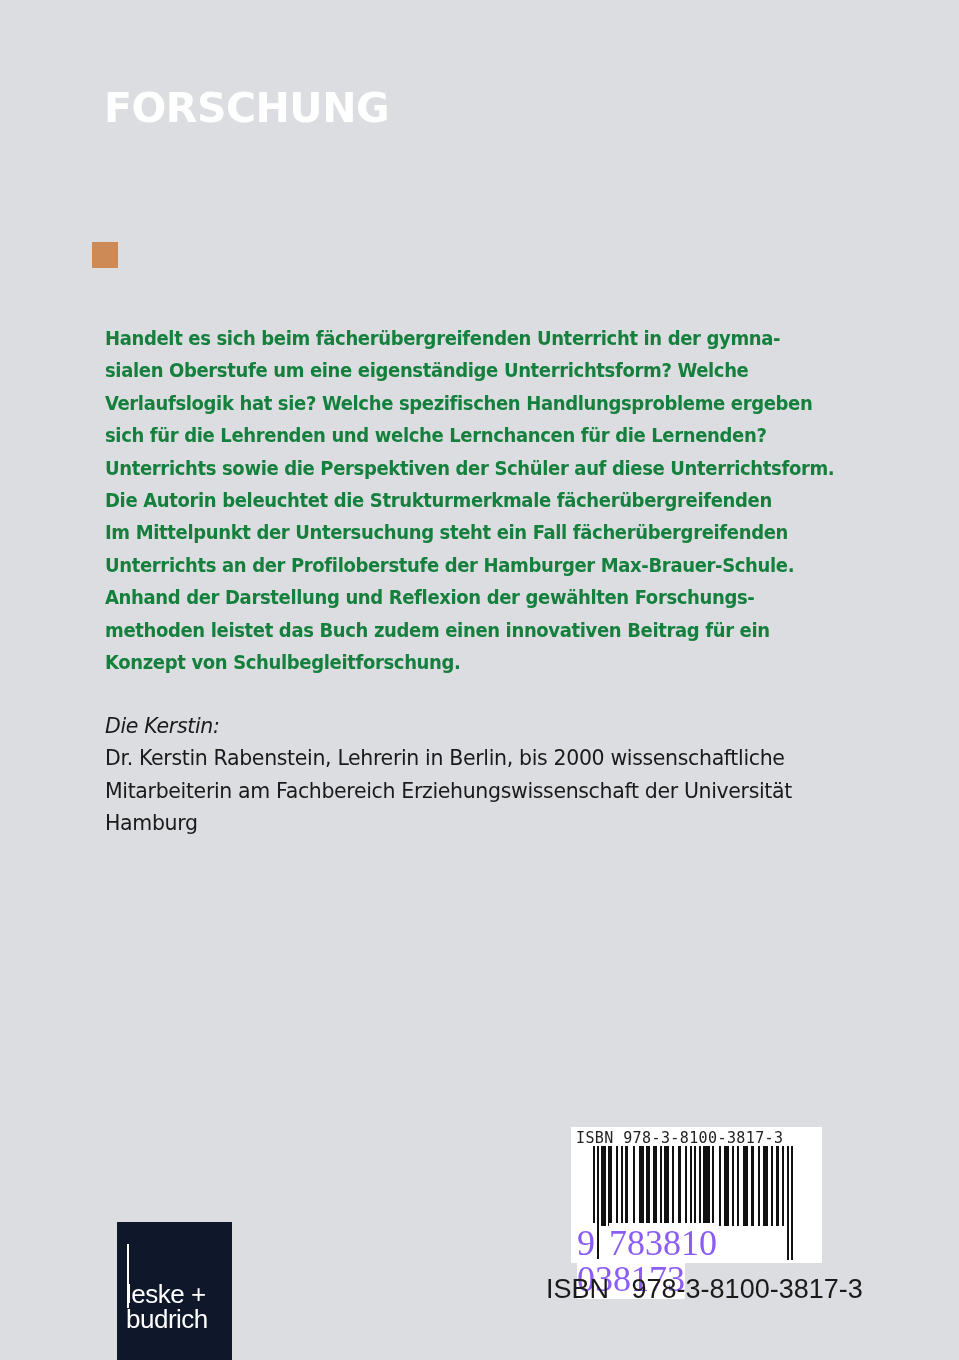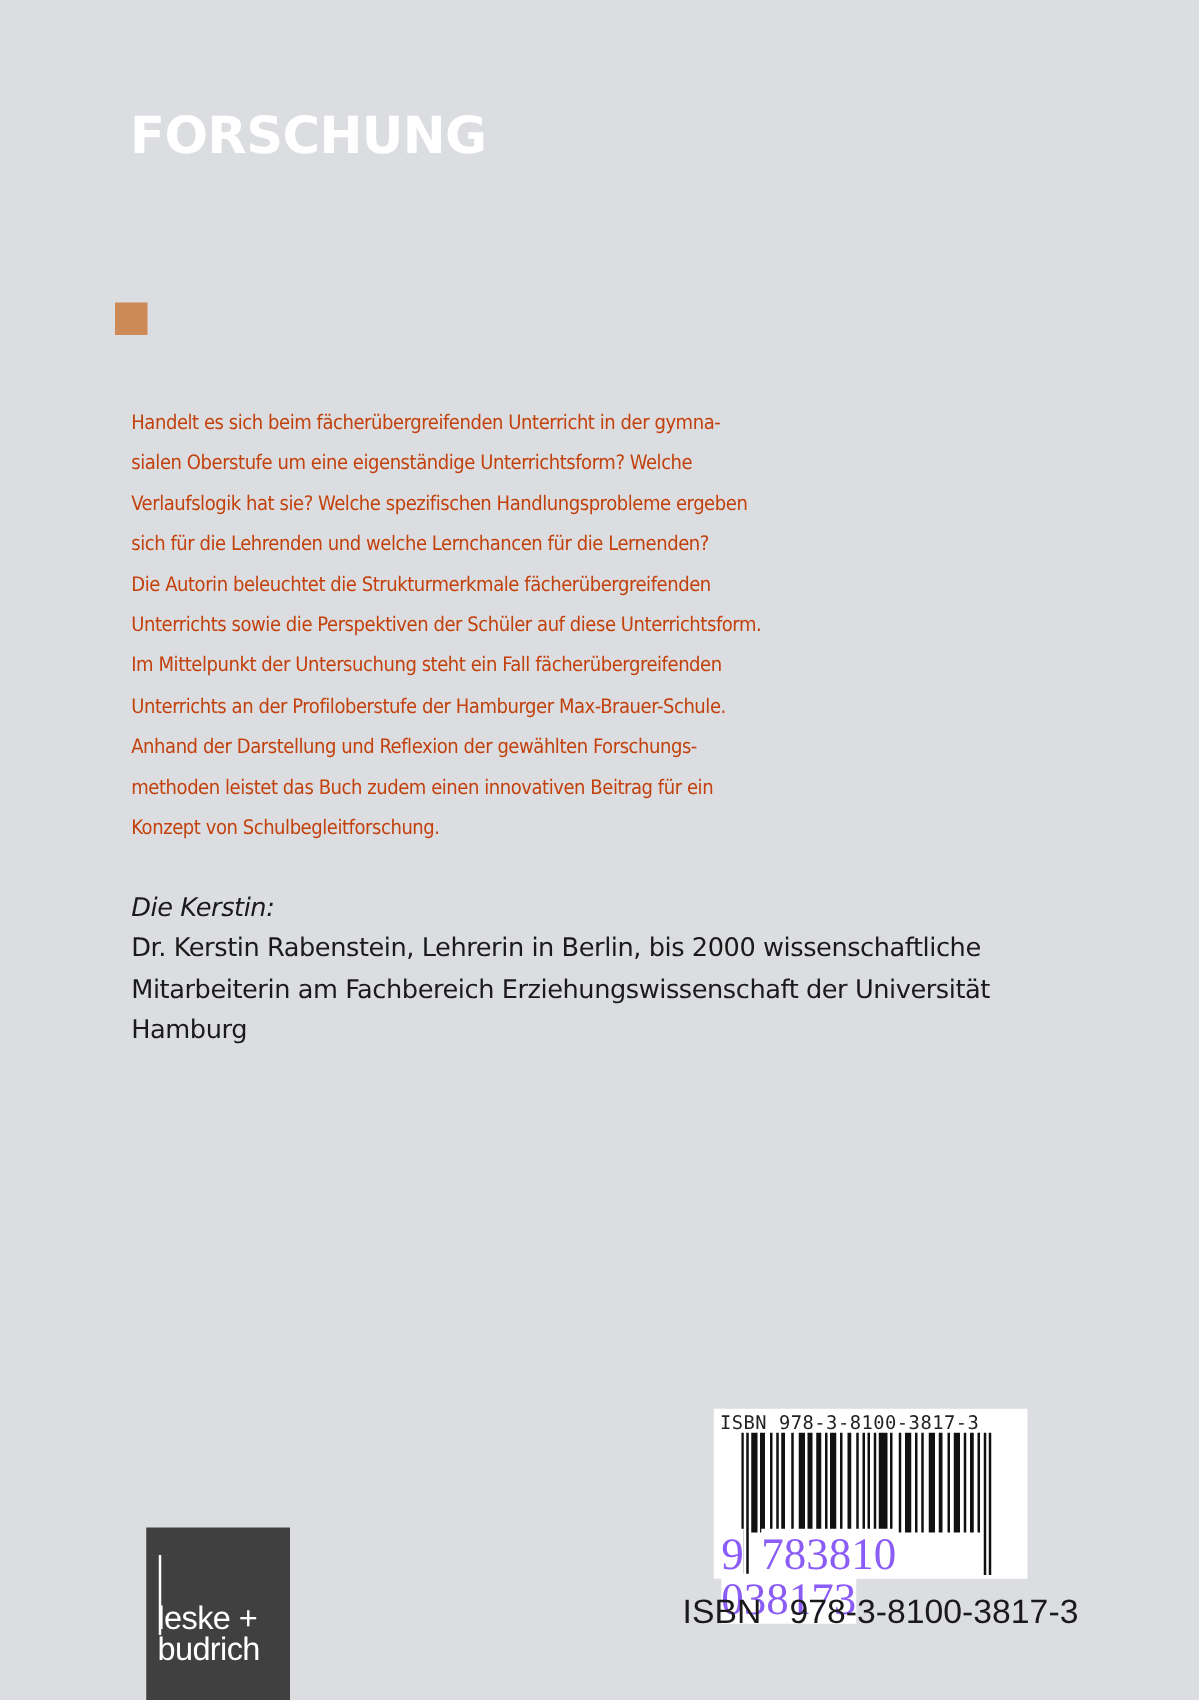--- a/index.html
+++ b/index.html
@@ -18,22 +18,23 @@
   .series .l1 { color: #cd8a56; }
   .series .l2, .series .l3 { color: #ffffff; }
   .series-square {
     position: absolute; left: 92px; top: 242px;
     width: 26px; height: 26px; background: #cd8a56;
   }
   .blurb {
     position: absolute; left: 105px; top: 322px; width: 790px;
     font-family: "DejaVu Sans Condensed", "DejaVu Sans", sans-serif;
     font-stretch: condensed;
-    font-size: 16px; line-height: 32.4px; color: #c2410c;
+    font-size: 20px; line-height: 32.4px; color: #15803d;
     letter-spacing: -0.35px;
+    font-weight: bold;
   }
   .blurb .line { display: block; white-space: nowrap; }
   .author {
     position: absolute; left: 105px; top: 710px; width: 790px;
     font-family: "DejaVu Sans", sans-serif;
     font-size: 20.5px; line-height: 32.4px; color: #1a1a1a;
     letter-spacing: -0.35px;
   }
   .author .heading { font-style: italic; display: block; }
   .author .line { display: block; white-space: nowrap; }
@@ -55,21 +56,21 @@
     font-size: 36px; color: #8b5cf6; line-height: 36px;
   }
   .barcode-digits span { background: #ffffff; }
   .isbn-line {
     position: absolute; left: 546px; top: 1274px;
     font-family: "Liberation Sans", sans-serif;
     font-size: 27px; color: #1a1a1a; white-space: pre;
   }
   .publisher {
     position: absolute; left: 117px; top: 1222px;
-    width: 115px; height: 138px; background: #404040;
+    width: 115px; height: 138px; background: #0f172a;
   }
   .publisher .bar {
     position: absolute; left: 10px; top: 22px; width: 2px; height: 64px; background: #fff;
   }
   .publisher .name {
     position: absolute; left: 9px; top: 60px;
     font-family: "Liberation Sans", sans-serif;
     font-size: 26px; line-height: 25px; color: #ffffff; letter-spacing: -0.5px;
   }
 </style>
@@ -79,22 +80,22 @@
 <div class="series">
   <div class="l2">FORSCHUNG</div>
 </div>
 <div class="series-square"></div>
 
 <div class="blurb">
   <span class="line">Handelt es sich beim fächerübergreifenden Unterricht in der gymna-</span>
   <span class="line">sialen Oberstufe um eine eigenständige Unterrichtsform? Welche</span>
   <span class="line">Verlaufslogik hat sie? Welche spezifischen Handlungsprobleme ergeben</span>
   <span class="line">sich für die Lehrenden und welche Lernchancen für die Lernenden?</span>
+  <span class="line">Unterrichts sowie die Perspektiven der Schüler auf diese Unterrichtsform.</span>
   <span class="line">Die Autorin beleuchtet die Strukturmerkmale fächerübergreifenden</span>
-  <span class="line">Unterrichts sowie die Perspektiven der Schüler auf diese Unterrichtsform.</span>
   <span class="line">Im Mittelpunkt der Untersuchung steht ein Fall fächerübergreifenden</span>
   <span class="line">Unterrichts an der Profiloberstufe der Hamburger Max-Brauer-Schule.</span>
   <span class="line">Anhand der Darstellung und Reflexion der gewählten Forschungs-</span>
   <span class="line">methoden leistet das Buch zudem einen innovativen Beitrag für ein</span>
   <span class="line">Konzept von Schulbegleitforschung.</span>
 </div>
 
 <div class="author">
   <span class="heading">Die Kerstin:</span>
   <span class="line">Dr. Kerstin Rabenstein, Lehrerin in Berlin, bis 2000 wissenschaftliche</span>

